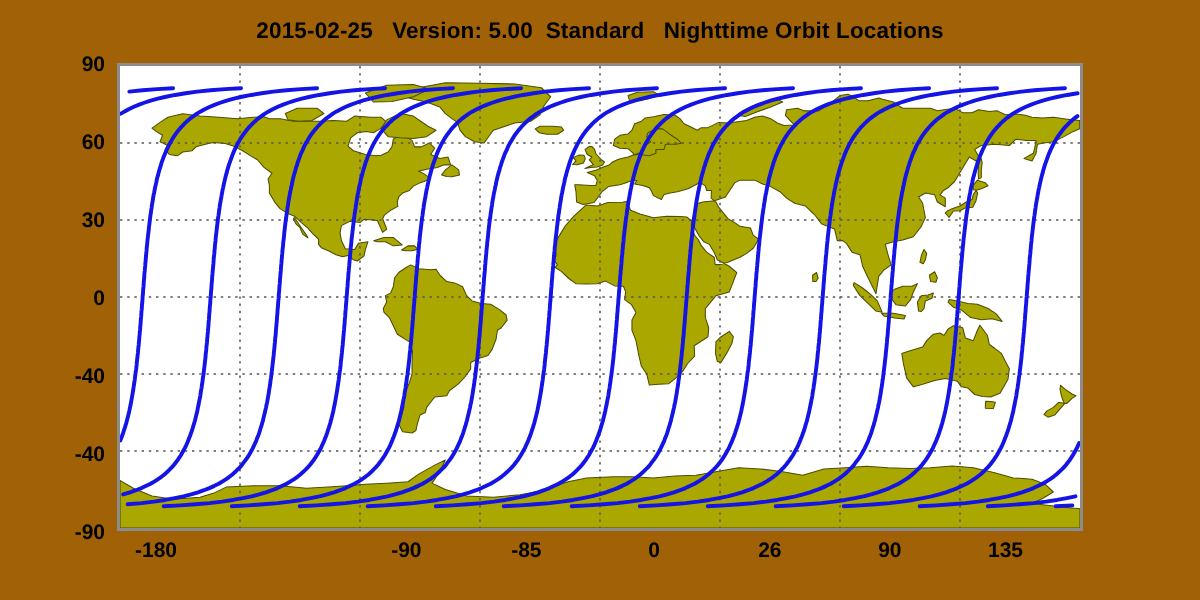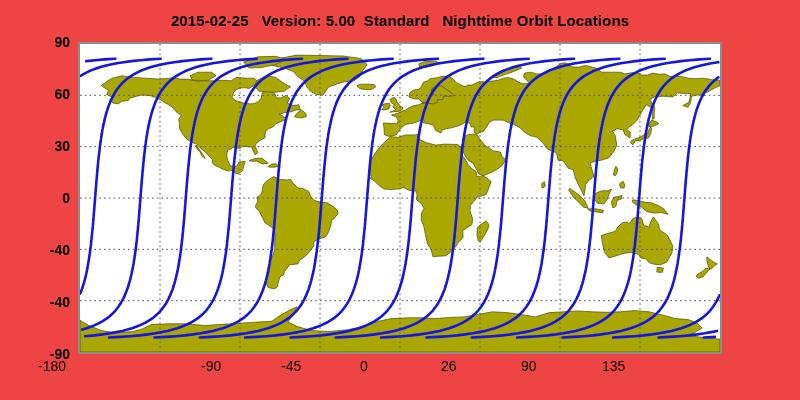--- a/index.html
+++ b/index.html
@@ -6,21 +6,21 @@
   html, body {
     margin: 0; padding: 0;
     width: 800px; height: 400px;
     background: #ffffff;
     font-family: "Liberation Sans", sans-serif;
     overflow: hidden;
   }
   #page {
     position: relative;
     width: 800px; height: 400px;
-    background: #ef4444;
+    background: #a16207;
   }
   #chart-title {
     position: absolute;
     left: 0; top: 12px;
     width: 800px;
     text-align: center;
     font-size: 15px;
     font-weight: bold;
     color: #000000;
     letter-spacing: 0.1px;
@@ -45,23 +45,23 @@
     font-weight: bold;
     color: #000000;
     transform: translateY(-50%);
     padding-right: 8px;
   }
   .xtick-label {
     position: absolute;
     top: 0;
     width: 80px;
     margin-left: -40px;
-    text-align: left;
+    text-align: right;
     font-size: 14px;
-    font-weight: normal;
+    font-weight: bold;
     color: #000000;
   }
   #y-axis-labels {
     position: absolute; left: 0; top: 0;
     width: 78px; height: 400px;
   }
   #x-axis-labels {
     position: absolute; left: 0; top: 358px;
     width: 800px; height: 24px;
   }
@@ -79,21 +79,21 @@
     <div class="ytick-label" style="top:146px">30</div>
     <div class="ytick-label" style="top:198px">0</div>
     <div class="ytick-label" style="top:250px">-40</div>
     <div class="ytick-label" style="top:302px">-40</div>
     <div class="ytick-label" style="top:354px">-90</div>
   </div>
 
   <div id="x-axis-labels">
     <div class="xtick-label" style="left:78px">-180</div>
     <div class="xtick-label" style="left:241px">-90</div>
-    <div class="xtick-label" style="left:321px">-45</div>
+    <div class="xtick-label" style="left:321px">-85</div>
     <div class="xtick-label" style="left:400px">0</div>
     <div class="xtick-label" style="left:481px">26</div>
     <div class="xtick-label" style="left:561px">90</div>
     <div class="xtick-label" style="left:642px">135</div>
   </div>
 
   <div id="plot-frame">
     <svg id="map-svg" width="640" height="308" viewBox="0 0 640 308">
       <defs>
         <clipPath id="plotclip">

